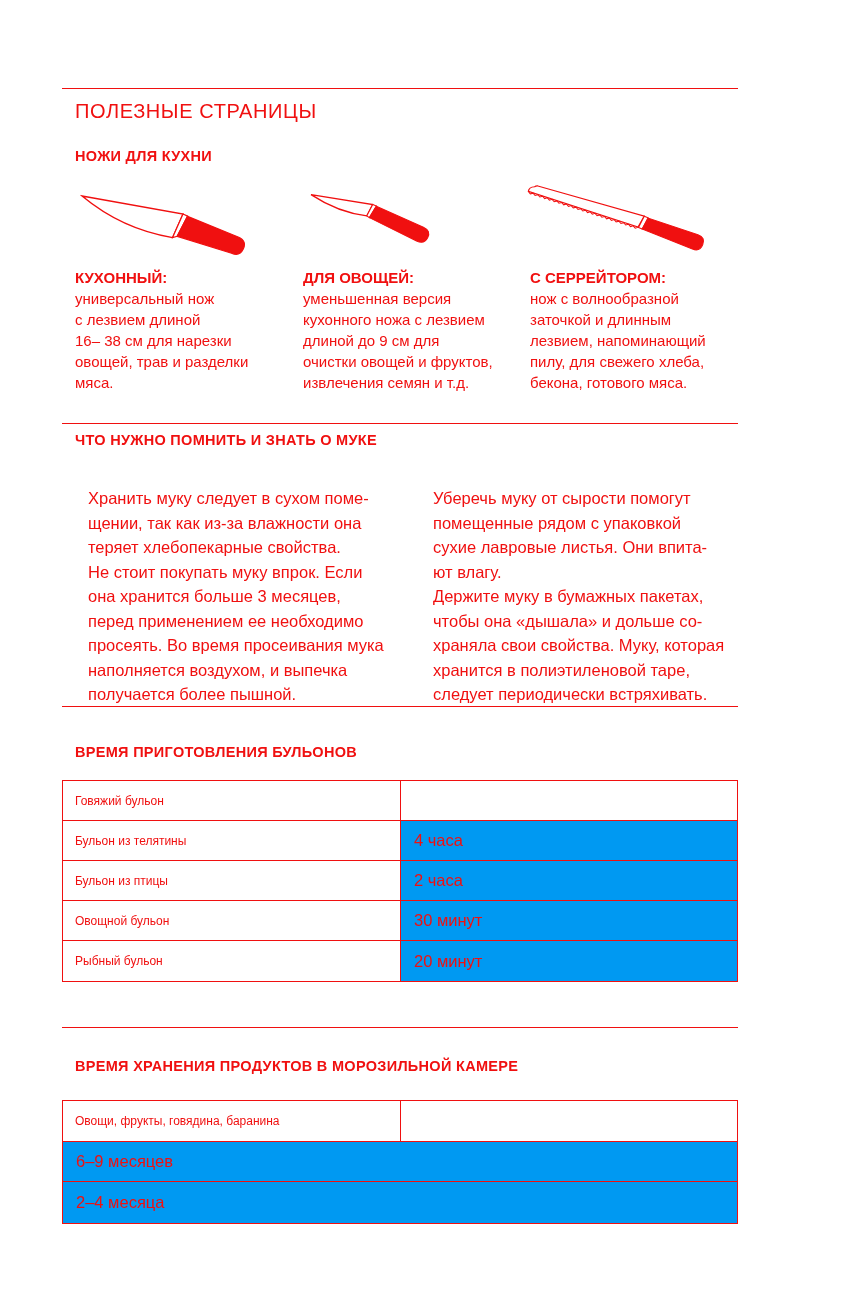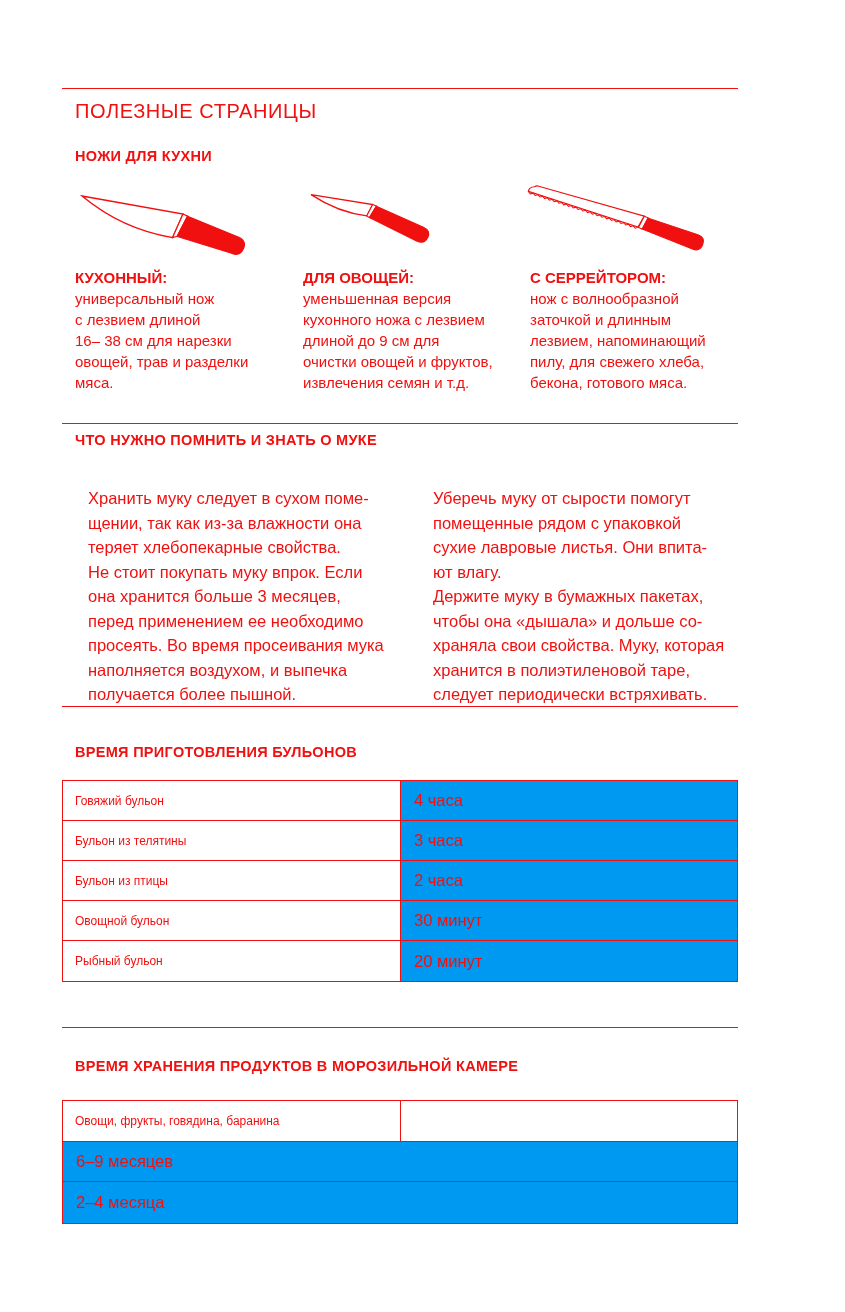--- a/index.html
+++ b/index.html
@@ -139,25 +139,24 @@
 храняла свои свойства. Муку, которая
 хранится в полиэтиленовой таре,
 следует периодически встряхивать.</div>
 
 <div class="rule" style="top:706px"></div>
 <div class="section-heading" style="left:75px;top:744px">ВРЕМЯ ПРИГОТОВЛЕНИЯ БУЛЬОНОВ</div>
 
 <div class="u-table t1" style="top:780px">
   <div class="u-row">
     <div class="cell-name">Говяжий бульон</div>
-    <div class="cell-time">4 часа</div>
   </div>
   <div class="u-row">
     <div class="cell-name">Бульон из телятины</div>
-    <div class="cell-time">3 часа</div>
+    <div class="cell-time">4 часа</div>
   </div>
   <div class="u-row">
     <div class="cell-name">Бульон из птицы</div>
     <div class="cell-time">2 часа</div>
   </div>
   <div class="u-row">
     <div class="cell-name">Овощной бульон</div>
     <div class="cell-time">30 минут</div>
   </div>
   <div class="u-row">

